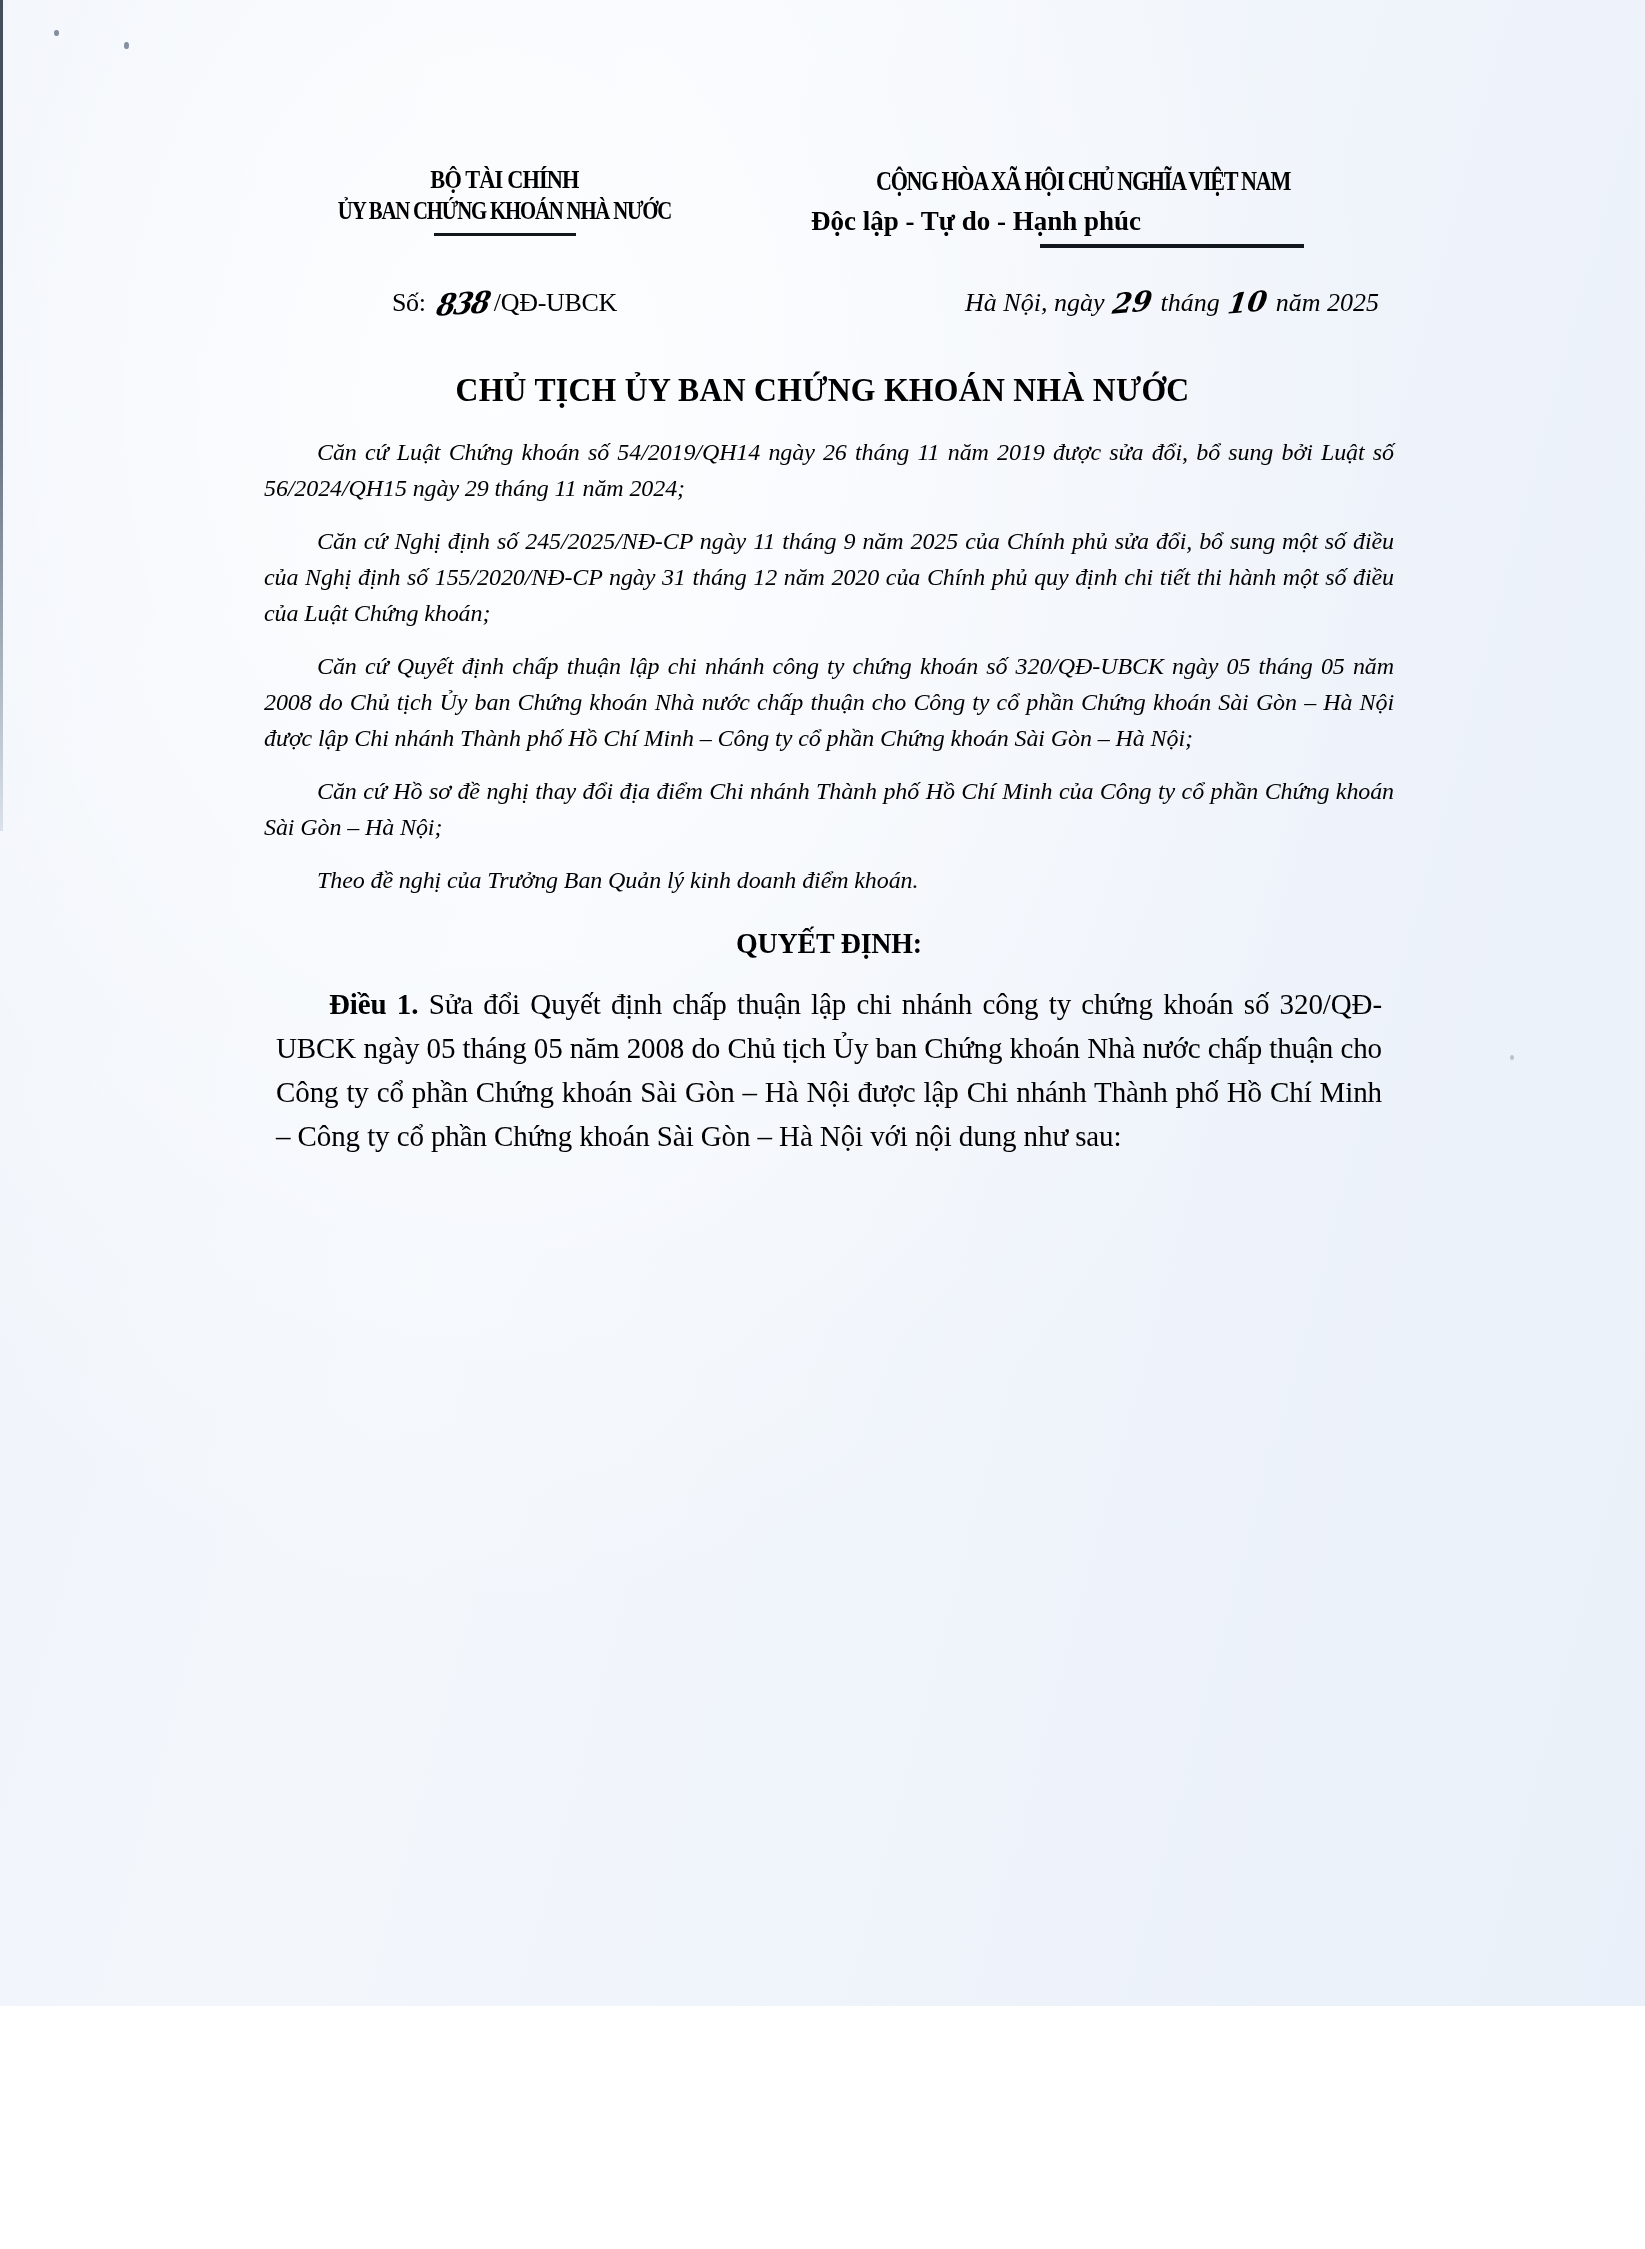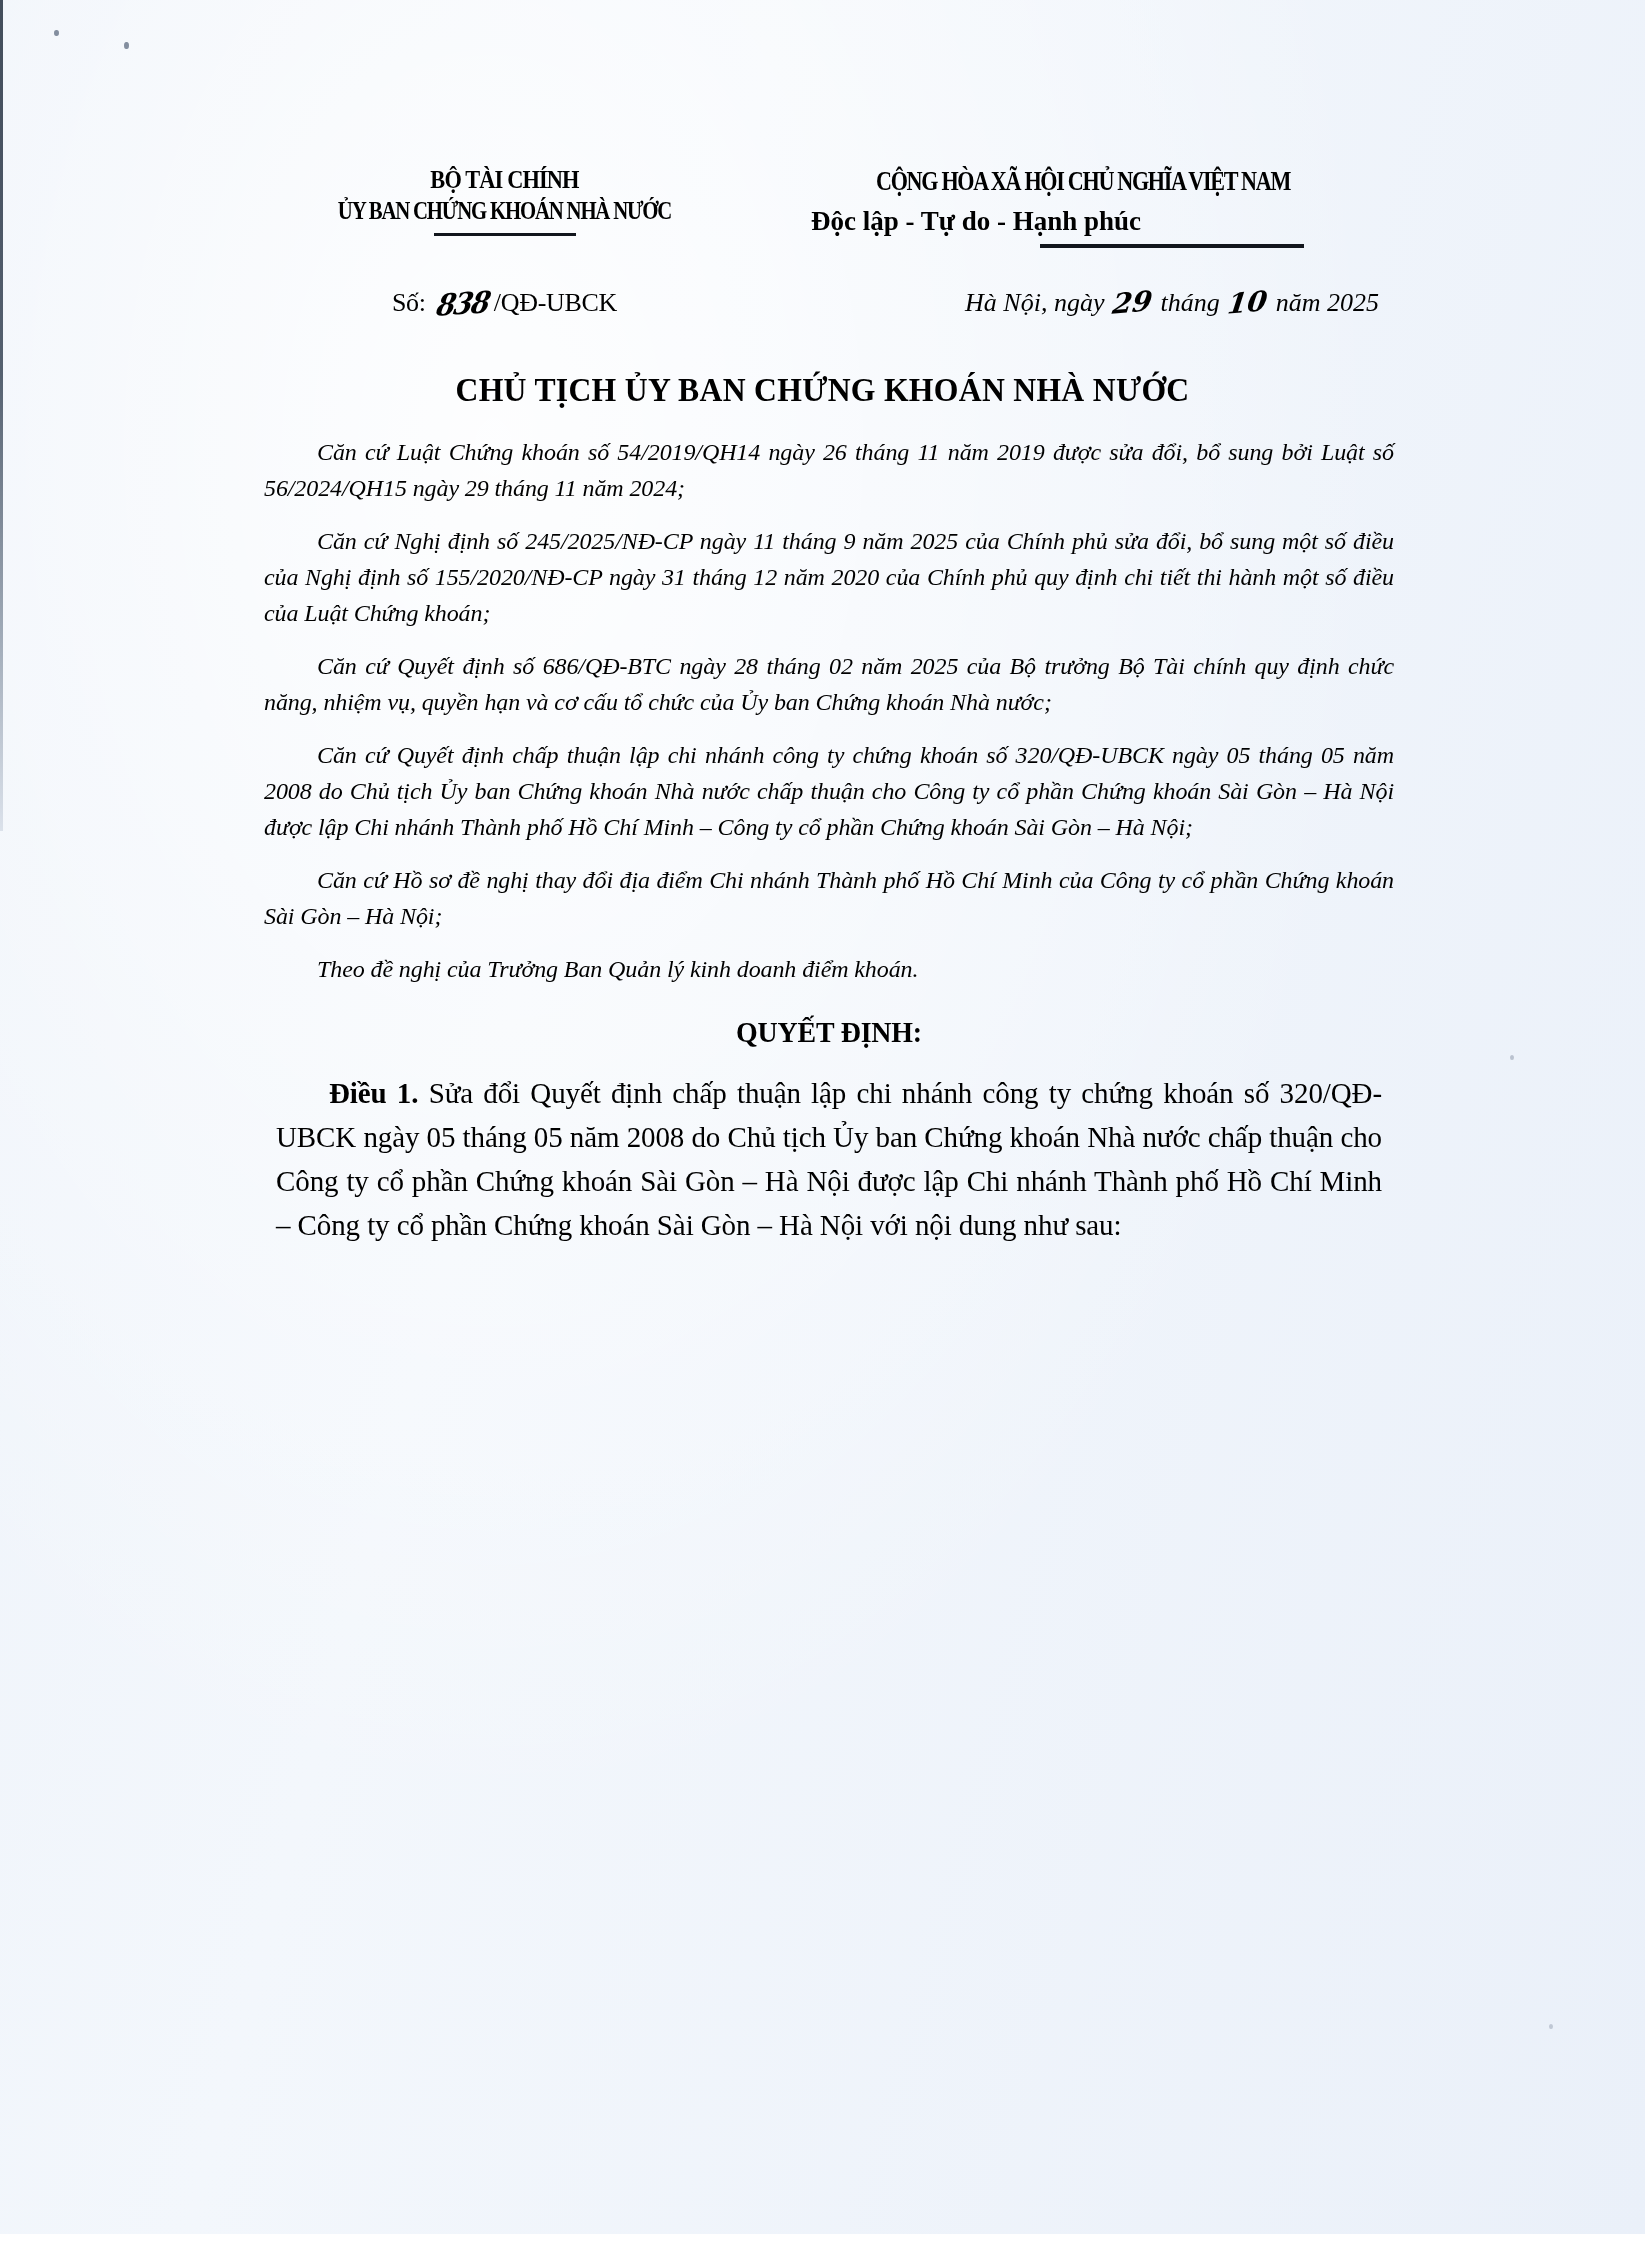--- a/index.html
+++ b/index.html
@@ -4,21 +4,21 @@
 <title>Quyết định UBCK</title>
 <style>
   html,body{margin:0;padding:0;}
   body{
     background:#ffffff;
     font-family:"Liberation Serif", serif;
   }
   .page{
     position:relative;
     width:1645px;
-    height:2234px;
+    height:2006px;
     background:#eef3fa;
     overflow:hidden;
     box-sizing:border-box;
   }
   
   .page::before{
     content:"";
     position:absolute;
     inset:0;
     background:
@@ -237,21 +237,20 @@
         <span>2025</span>
       </div>
     </div>
 
 
     <div class="mainhead">CHỦ TỊCH ỦY BAN CHỨNG KHOÁN NHÀ NƯỚC</div>
 
     <div class="body">
       <p class="para">Căn cứ Luật Chứng khoán số 54/2019/QH14 ngày 26 tháng 11 năm 2019 được sửa đổi, bổ sung bởi Luật số 56/2024/QH15 ngày 29 tháng 11 năm 2024;</p>
       <p class="para">Căn cứ Nghị định số 245/2025/NĐ-CP ngày 11 tháng 9 năm 2025 của Chính phủ sửa đổi, bổ sung một số điều của Nghị định số 155/2020/NĐ-CP ngày 31 tháng 12 năm 2020 của Chính phủ quy định chi tiết thi hành một số điều của Luật Chứng khoán;</p>
-      <p class="para">Căn cứ Quyết định số 686/QĐ-BTC ngày 28 tháng 02 năm 2025 của Bộ trưởng Bộ Tài chính quy định chức năng, nhiệm vụ, quyền hạn và cơ cấu tổ chức của Ủy ban Chứng khoán Nhà nước;</p>
       <p class="para">Căn cứ Quyết định chấp thuận lập chi nhánh công ty chứng khoán số 320/QĐ-UBCK ngày 05 tháng 05 năm 2008 do Chủ tịch Ủy ban Chứng khoán Nhà nước chấp thuận cho Công ty cổ phần Chứng khoán Sài Gòn – Hà Nội được lập Chi nhánh Thành phố Hồ Chí Minh – Công ty cổ phần Chứng khoán Sài Gòn – Hà Nội;</p>
       <p class="para">Căn cứ Hồ sơ đề nghị thay đổi địa điểm Chi nhánh Thành phố Hồ Chí Minh của Công ty cổ phần Chứng khoán Sài Gòn – Hà Nội;</p>
       <p class="para">Theo đề nghị của Trưởng Ban Quản lý kinh doanh điểm khoán.</p>
 
       <div class="decide-head">QUYẾT ĐỊNH:</div>
 
       <p class="article"><span class="art-label">Điều 1.</span><span> Sửa đổi Quyết định chấp thuận lập chi nhánh công ty chứng khoán số 320/QĐ-UBCK ngày 05 tháng 05 năm 2008 do Chủ tịch Ủy ban Chứng khoán Nhà nước chấp thuận cho Công ty cổ phần Chứng khoán Sài Gòn – Hà Nội được lập Chi nhánh Thành phố Hồ Chí Minh – Công ty cổ phần Chứng khoán Sài Gòn – Hà Nội với nội dung như sau:</span></p>
     </div>
 
   </div>

